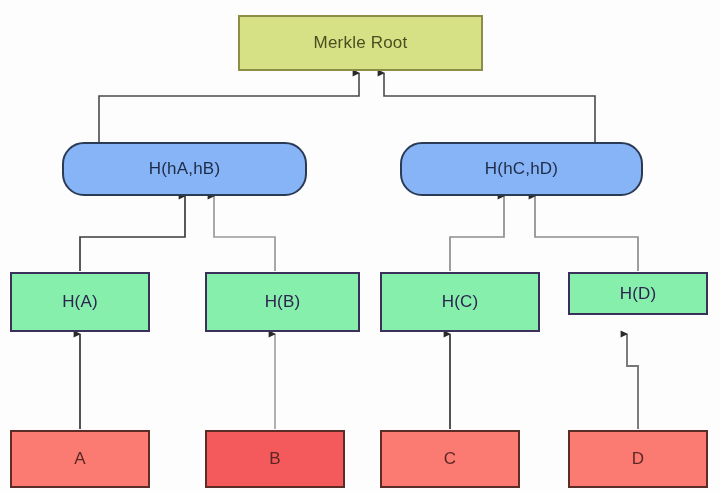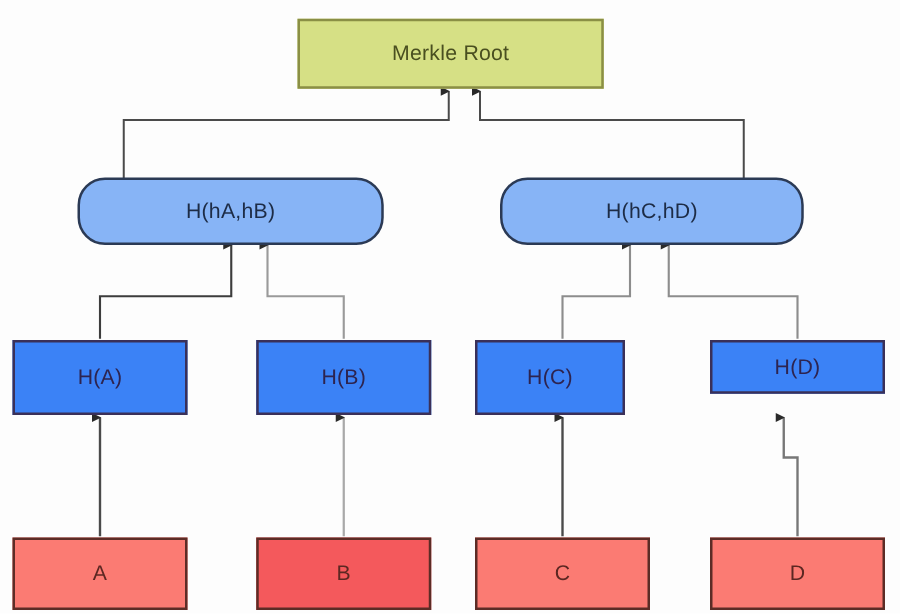--- a/index.html
+++ b/index.html
@@ -42,21 +42,21 @@
     border-color: #8a8f45;
     color: #4a4f20;
   }
   .node-branch {
     background: #87b4f6;
     border-color: #2b3a55;
     color: #1d2c46;
     border-radius: 22px;
   }
   .node-hash {
-    background: #3b82f6;
+    background: #86efac;
     border-color: #3a3059;
     color: #2d2450;
   }
   .node-leaf {
     background: #fb7b73;
     border-color: #5c2c26;
     color: #5c2722;
   }
   .node-leaf-alt {
     background: #f4595c;
@@ -110,24 +110,24 @@
   <div class="node node-branch" style="left:62px; top:142px; width:245px; height:54px;">
     <span>H(hA,hB)</span>
   </div>
   <div class="node node-branch" style="left:388px; top:142px; width:243px; height:54px;margin-left:12px;">
     <span>H(hC,hD)</span>
   </div>
 
   <div class="node node-hash" style="left:10px; top:272px; width:140px; height:60px;">
     <span>H(A)</span>
   </div>
-  <div class="node node-hash" style="left:205px; top:272px; width:140px; height:60px;">
+  <div class="node node-hash" style="left:205px; top:272px; width:155px; height:60px;">
     <span>H(B)</span>
   </div>
-  <div class="node node-hash" style="left:380px; top:272px; width:120px; height:60px;">
+  <div class="node node-hash" style="left:380px; top:272px; width:160px; height:60px;">
     <span>H(C)</span>
   </div>
   <div class="node node-hash" style="left:568px; top:272px; width:140px; height:43px;">
     <span>H(D)</span>
   </div>
 
   <div class="node node-leaf" style="left:10px; top:430px; width:140px; height:58px;">
     <span>A</span>
   </div>
   <div class="node node-leaf-alt" style="left:205px; top:430px; width:140px; height:58px;">

